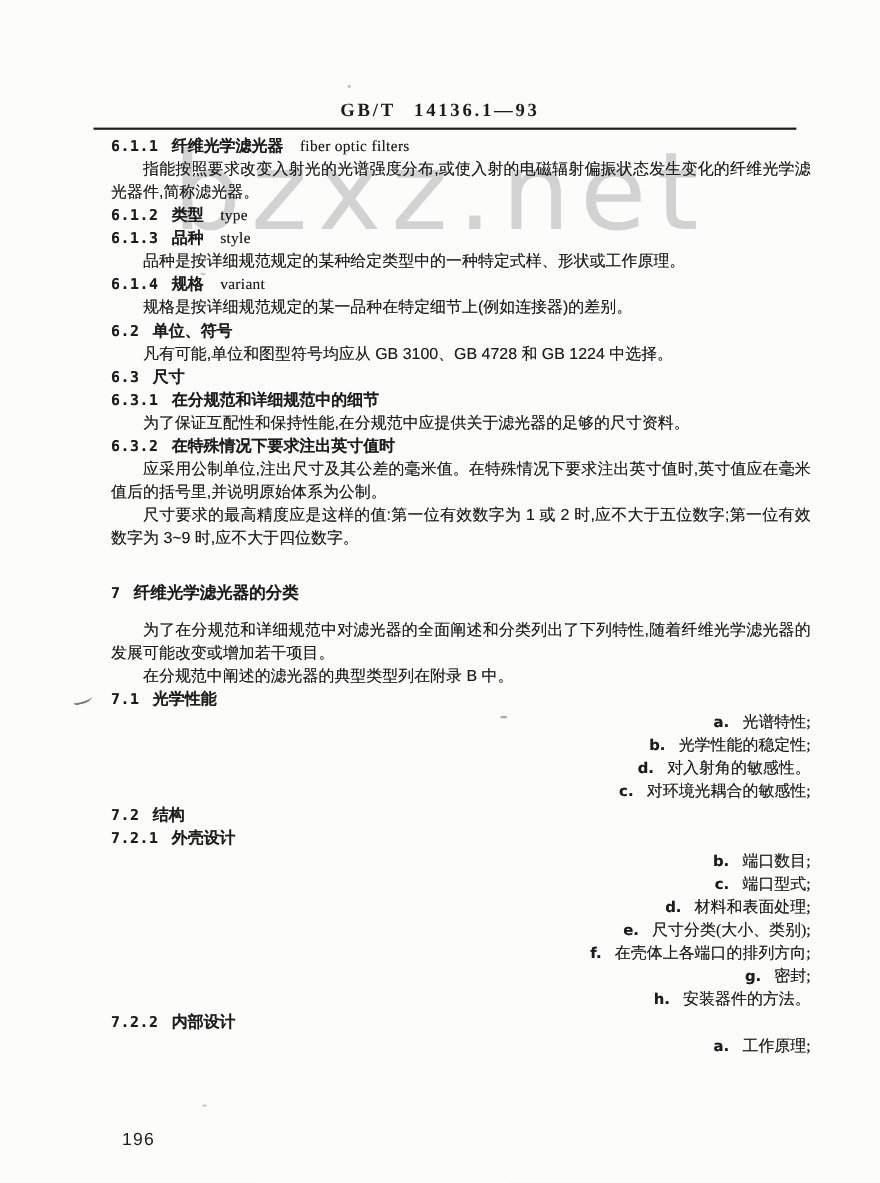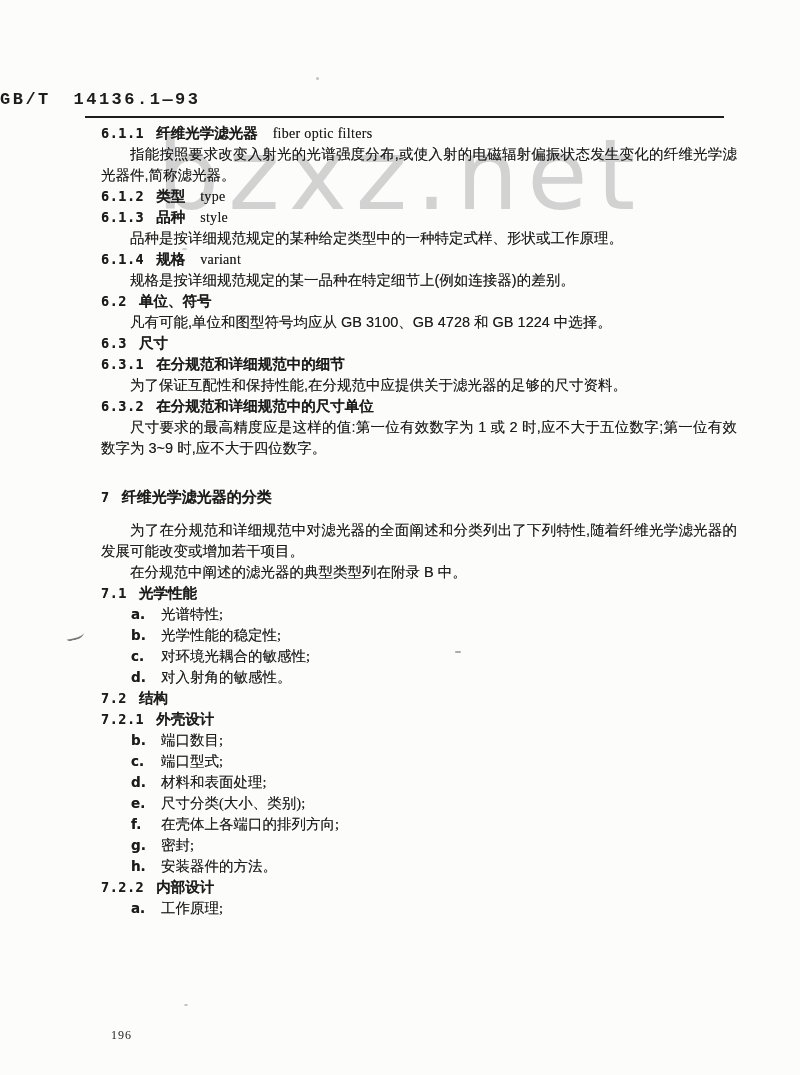--- a/index.html
+++ b/index.html
@@ -9,22 +9,22 @@
     background:var(--paper,#fcfcfb);overflow:hidden;
   }
   .watermark{
     position:absolute;left:157px;top:118px;z-index:1;
     font-family:"DejaVu Sans","Liberation Sans",sans-serif;
     font-weight:normal;font-size:98px;letter-spacing:9px;
     color:var(--wm,#c8c8c8);opacity:.8;user-select:none;white-space:nowrap;
   }
   .header{
     position:absolute;left:0;top:90px;width:100%;z-index:2;
-    text-align:left;box-sizing:border-box;
-    font-family:Liberation Mono, monospace;
+    text-align:center;box-sizing:border-box;
+    font-family:Liberation Serif, serif;
     font-weight:bold;font-size:17px;letter-spacing:2.5px;word-spacing:10px;
     color:var(--ink,#1c1c1c);
   }
   .rule{
     position:absolute;left:85px;top:116px;width:639px;height:2px;z-index:2;
     background:var(--rule,#1e1e1e);
   }
   .doc{
     position:absolute;left:101px;top:123px;width:636px;z-index:2;
     font-size:14.5px;line-height:21px;color:var(--ink,#1c1c1c);
@@ -46,30 +46,30 @@
   .clause-term-en{
     margin-left:15px;font-family:"Liberation Serif","DejaVu Serif",serif;
     font-weight:400;font-size:14px;letter-spacing:.3px;
   }
   .section-heading{
     margin-top:28px;margin-bottom:12px;
     font-family:"DejaVu Sans","Liberation Sans",sans-serif;
     font-weight:700;font-size:15px;
   }
   .section-heading .heading-title{margin-left:12px;}
-  .item{padding-left:30px;}
+  .item{padding-left:30px;text-align:right;}
   .item-letter{
     font-family:"DejaVu Sans","Liberation Sans",sans-serif;
     font-weight:700;font-size:13.5px;display:inline-block;min-width:18px;
   }
   .item-text{margin-left:12px;}
   .page-number{
     position:absolute;left:111px;top:1028px;z-index:2;
-    font-family:Liberation Serif, serif;
-    font-size:12px;letter-spacing:1px;color:var(--ink,#1c1c1c);
+    font-family:Liberation Sans, sans-serif;
+    font-size:16px;letter-spacing:1px;color:var(--ink,#1c1c1c);
   }
   .margin-mark{
     position:absolute;left:66px;top:631px;width:18px;height:7px;z-index:2;
     border-bottom:2px solid #5a5a5a;border-radius:0 0 60% 30%;
     transform:rotate(-12deg);opacity:.8;
   }
   .speck{position:absolute;background:#8a8a8a;z-index:2;border-radius:50%;}
   .speck.s1{left:455px;top:651px;width:6px;height:2px;border-radius:1px;opacity:.7;}
   .speck.s2{left:184px;top:1004px;width:4px;height:2px;opacity:.5;}
   .speck.s3{left:316px;top:77px;width:3px;height:3px;opacity:.5;}
@@ -93,30 +93,31 @@
       <div class="clause"><span class="clause-number">6.1.2</span><span class="clause-title">类型</span><span class="clause-term-en">type</span></div>
       <div class="clause"><span class="clause-number">6.1.3</span><span class="clause-title">品种</span><span class="clause-term-en">style</span></div>
       <p class="para">品种是按详细规范规定的某种给定类型中的一种特定式样、形状或工作原理。</p>
       <div class="clause"><span class="clause-number">6.1.4</span><span class="clause-title">规格</span><span class="clause-term-en">variant</span></div>
       <p class="para">规格是按详细规范规定的某一品种在特定细节上(例如连接器)的差别。</p>
       <div class="clause"><span class="clause-number">6.2</span><span class="clause-title">单位、符号</span></div>
       <p class="para">凡有可能,单位和图型符号均应从 GB 3100、GB 4728 和 GB 1224 中选择。</p>
       <div class="clause"><span class="clause-number">6.3</span><span class="clause-title">尺寸</span></div>
       <div class="clause"><span class="clause-number">6.3.1</span><span class="clause-title">在分规范和详细规范中的细节</span></div>
       <p class="para">为了保证互配性和保持性能,在分规范中应提供关于滤光器的足够的尺寸资料。</p>
-      <div class="clause"><span class="clause-number">6.3.2</span><span class="clause-title">在分规范和详细规范中的尺寸单位</span></div>
+      <div class="clause"><span class="clause-number">6.3.2</span><span class="clause-title">在特殊情况下要求注出英寸值时</span></div>
+      <p class="para">应采用公制单位,注出尺寸及其公差的毫米值。在特殊情况下要求注出英寸值时,英寸值应在毫米值后的括号里,并说明原始体系为公制。</p>
       <p class="para">尺寸要求的最高精度应是这样的值:第一位有效数字为 1 或 2 时,应不大于五位数字;第一位有效数字为 3~9 时,应不大于四位数字。</p>
       <div class="section-heading"><span class="heading-number">7</span><span class="heading-title clause-title">纤维光学滤光器的分类</span></div>
       <p class="para">为了在分规范和详细规范中对滤光器的全面阐述和分类列出了下列特性,随着纤维光学滤光器的发展可能改变或增加若干项目。</p>
       <p class="para">在分规范中阐述的滤光器的典型类型列在附录 B 中。</p>
       <div class="clause"><span class="clause-number">7.1</span><span class="clause-title">光学性能</span></div>
       <div class="item"><span class="item-letter">a.</span><span class="item-text">光谱特性;</span></div>
       <div class="item"><span class="item-letter">b.</span><span class="item-text">光学性能的稳定性;</span></div>
+      <div class="item"><span class="item-letter">d.</span><span class="item-text">对入射角的敏感性。</span></div>
       <div class="item"><span class="item-letter">c.</span><span class="item-text">对环境光耦合的敏感性;</span></div>
-      <div class="item"><span class="item-letter">d.</span><span class="item-text">对入射角的敏感性。</span></div>
       <div class="clause"><span class="clause-number">7.2</span><span class="clause-title">结构</span></div>
       <div class="clause"><span class="clause-number">7.2.1</span><span class="clause-title">外壳设计</span></div>
       <div class="item"><span class="item-letter">b.</span><span class="item-text">端口数目;</span></div>
       <div class="item"><span class="item-letter">c.</span><span class="item-text">端口型式;</span></div>
       <div class="item"><span class="item-letter">d.</span><span class="item-text">材料和表面处理;</span></div>
       <div class="item"><span class="item-letter">e.</span><span class="item-text">尺寸分类(大小、类别);</span></div>
       <div class="item"><span class="item-letter">f.</span><span class="item-text">在壳体上各端口的排列方向;</span></div>
       <div class="item"><span class="item-letter">g.</span><span class="item-text">密封;</span></div>
       <div class="item"><span class="item-letter">h.</span><span class="item-text">安装器件的方法。</span></div>
       <div class="clause"><span class="clause-number">7.2.2</span><span class="clause-title">内部设计</span></div>

